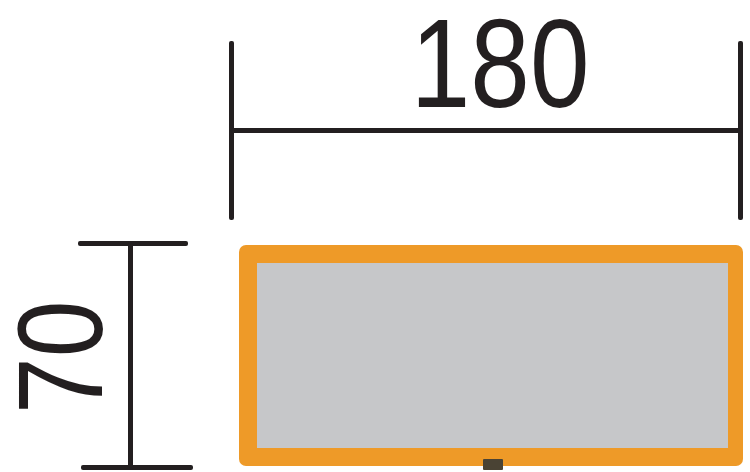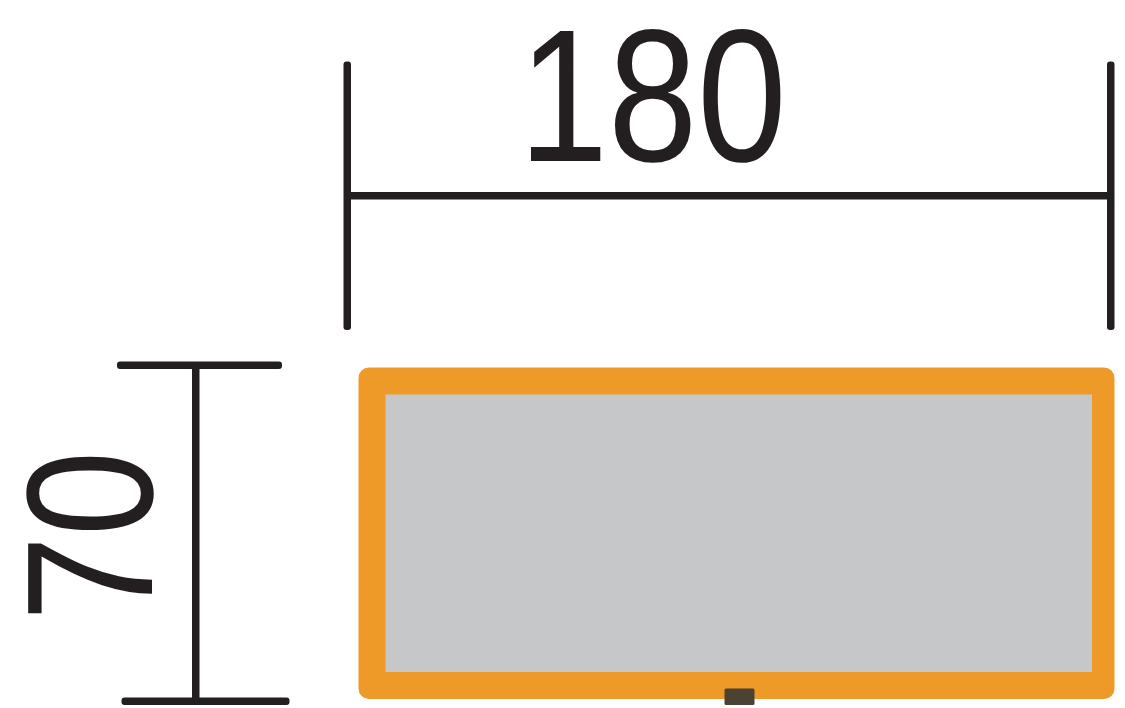--- a/index.html
+++ b/index.html
@@ -27,20 +27,21 @@
   .w-ext-right  { left: 738px; top: 41px;  width: 5px;   height: 179px; }
   .w-dimline    { left: 231px; top: 128px; width: 511px; height: 5px;   }
   .w-label {
     position: absolute;
     left: 330px;
     top: 1px;
     width: 340px;
     height: 110px;
     line-height: 126px;
     font-size: 126px;
+    text-align: center;
     white-space: nowrap;
   }
   
   .h-ext-top    { left: 78px;  top: 241px; width: 110px; height: 5px;   }
   .h-ext-bottom { left: 81px;  top: 465px; width: 112px; height: 5px;   }
   .h-dimline    { left: 128px; top: 243px; width: 5px;   height: 227px; }
   .h-label {
     position: absolute;
     left: -90px;
     top: 297px;

